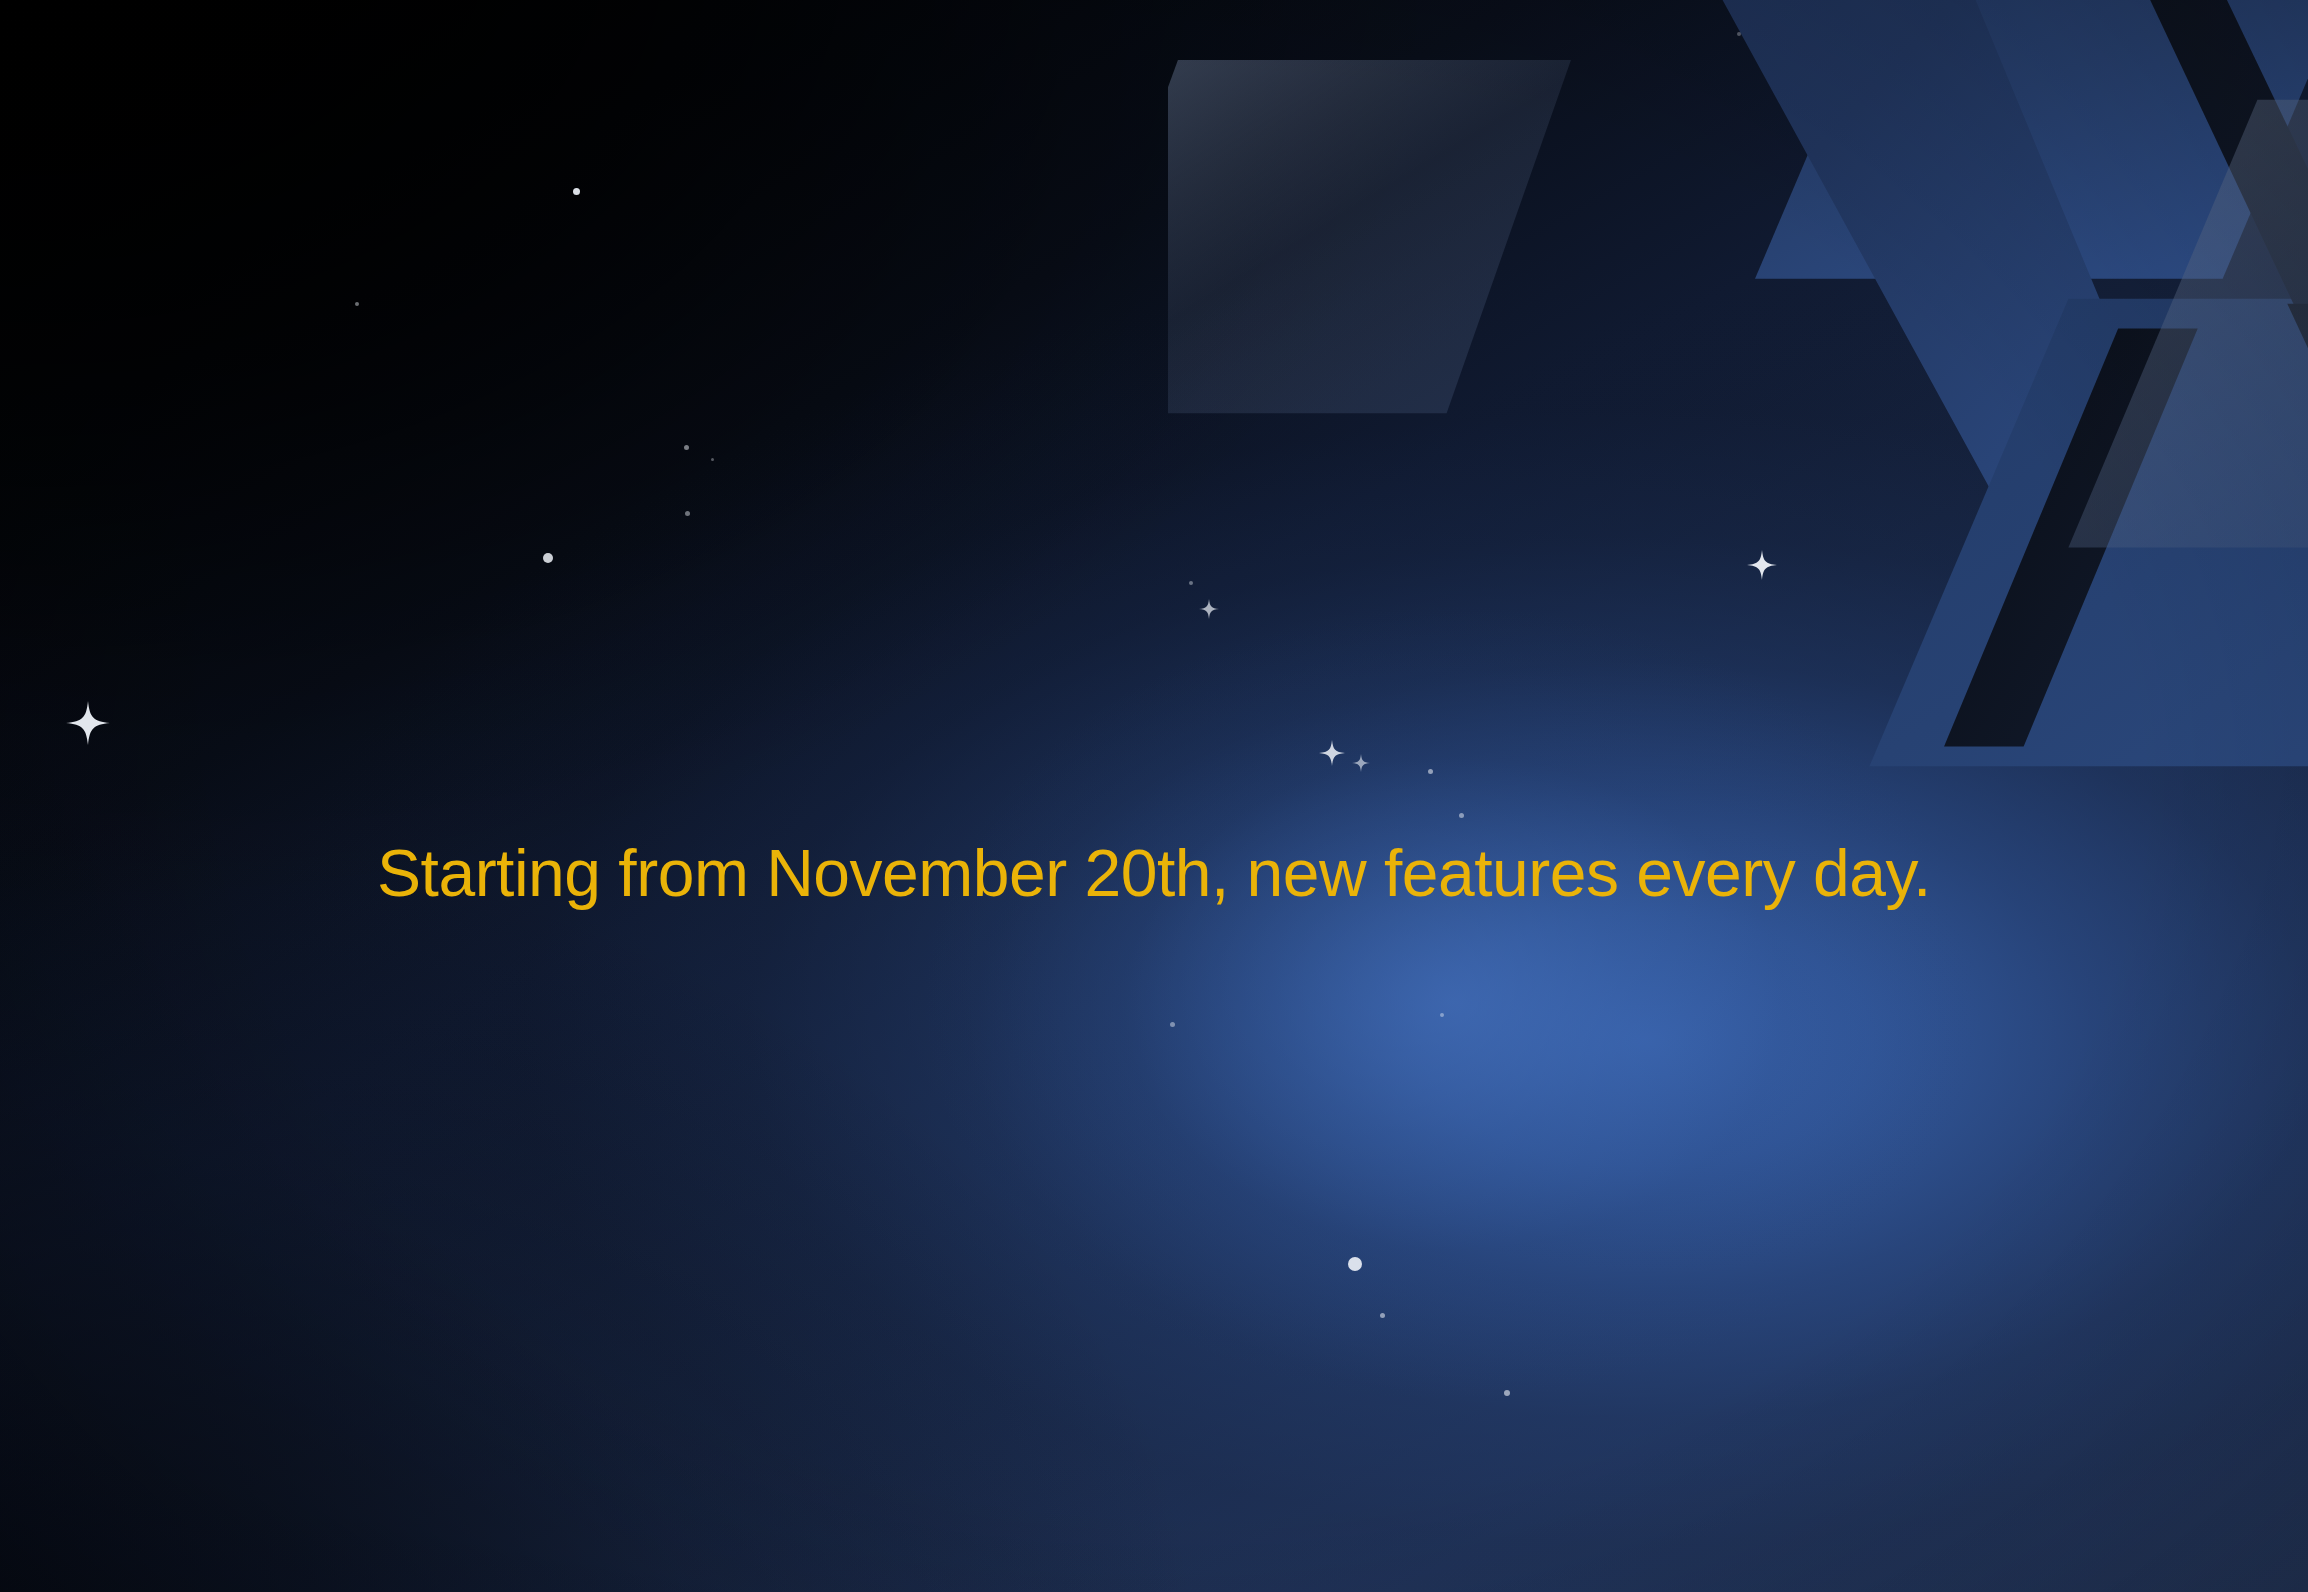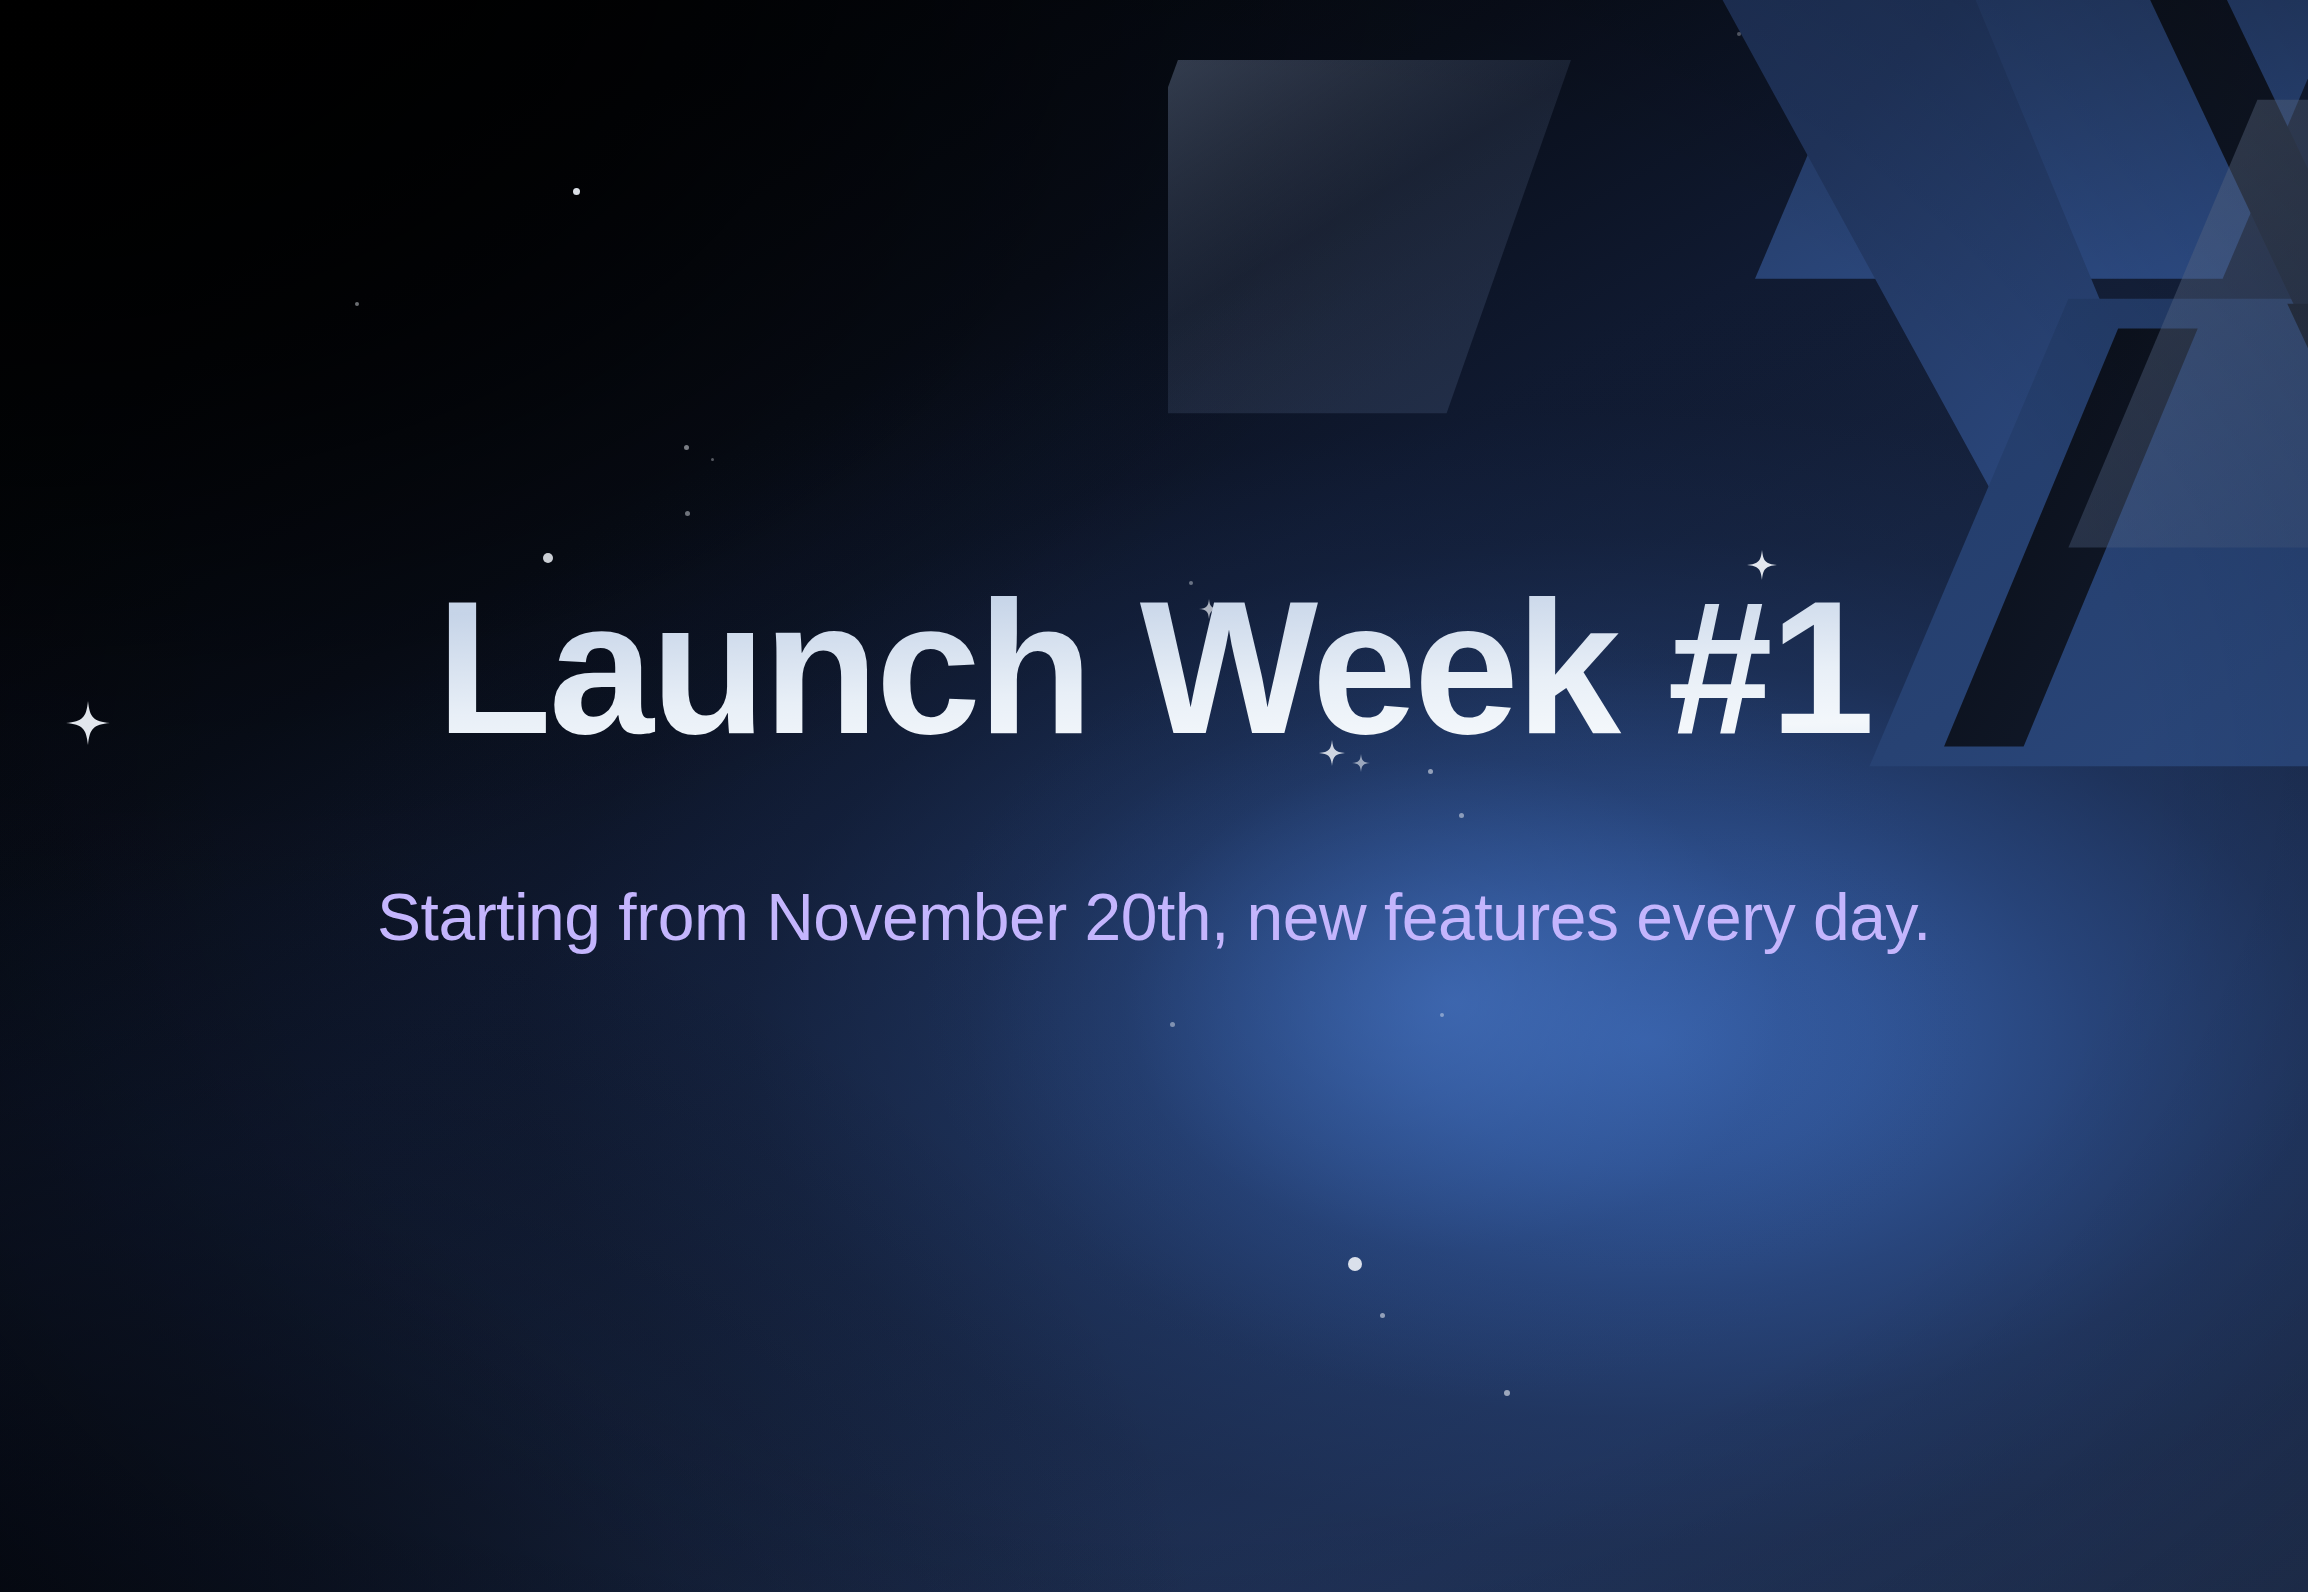--- a/index.html
+++ b/index.html
@@ -131,28 +131,28 @@
     -webkit-background-clip: text;
     background-clip: text;
     color: transparent;
     -webkit-text-fill-color: transparent;
     white-space: nowrap;
   }
   .subhead {
     position: absolute;
     left: 0;
     right: 0;
-    top: 878px;
+    top: 834px;
     text-align: center;
     font-size: 66px;
     font-weight: normal;
     letter-spacing: -0.5px;
     line-height: 1.2;
     margin: 0;
-    color: #c4b5fd;
+    color: #eab308;
     white-space: nowrap;
   }
 </style>
 </head>
 <body>
 
 <div id="stage">
 
   <div class="bg-base"></div>
   <div class="bg-glow-main"></div>
@@ -250,18 +250,17 @@
         </svg>
       </div>
       <div class="sparkle" style="left: 1352px; top: 754px; width: 18px; height: 18px; opacity: 0.6;">
         <svg width="18" height="18" viewBox="0 0 100 100">
           <path d="M50 0 C54 38 62 46 100 50 C62 54 54 62 50 100 C46 62 38 54 0 50 C38 46 46 38 50 0 Z" fill="#eef2f8"></path>
         </svg>
       </div>
     </div>
 
   <div class="content">
-    <h1 class="headline">Launch Week #1</h1>
     <p class="subhead">Starting from November 20th, new features every day.</p>
   </div>
 
 </div>
 
 
 </body></html>

